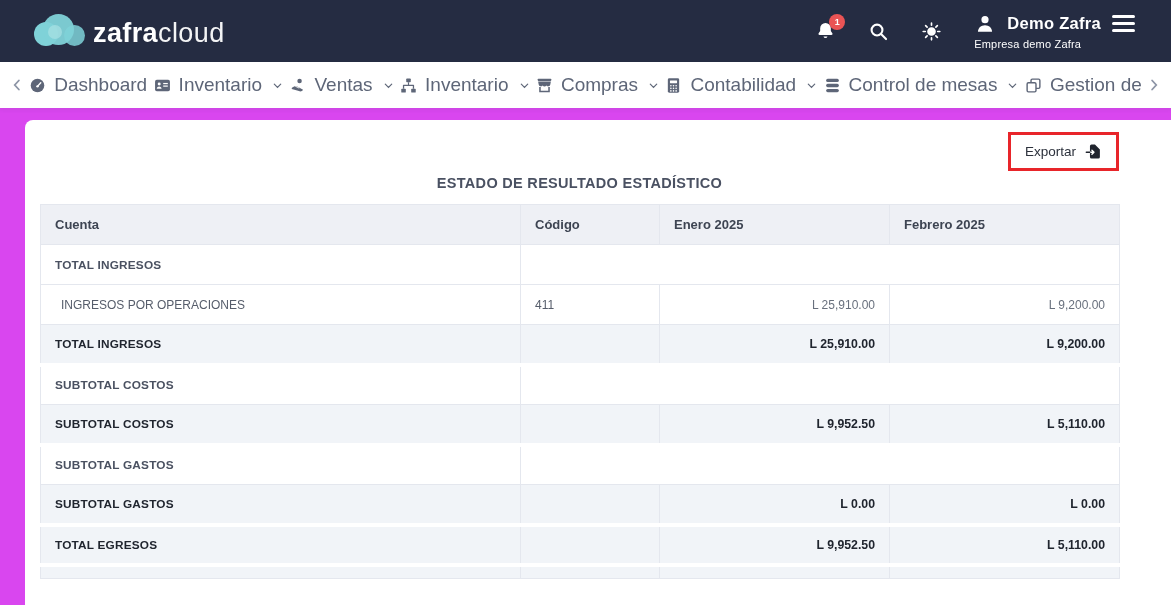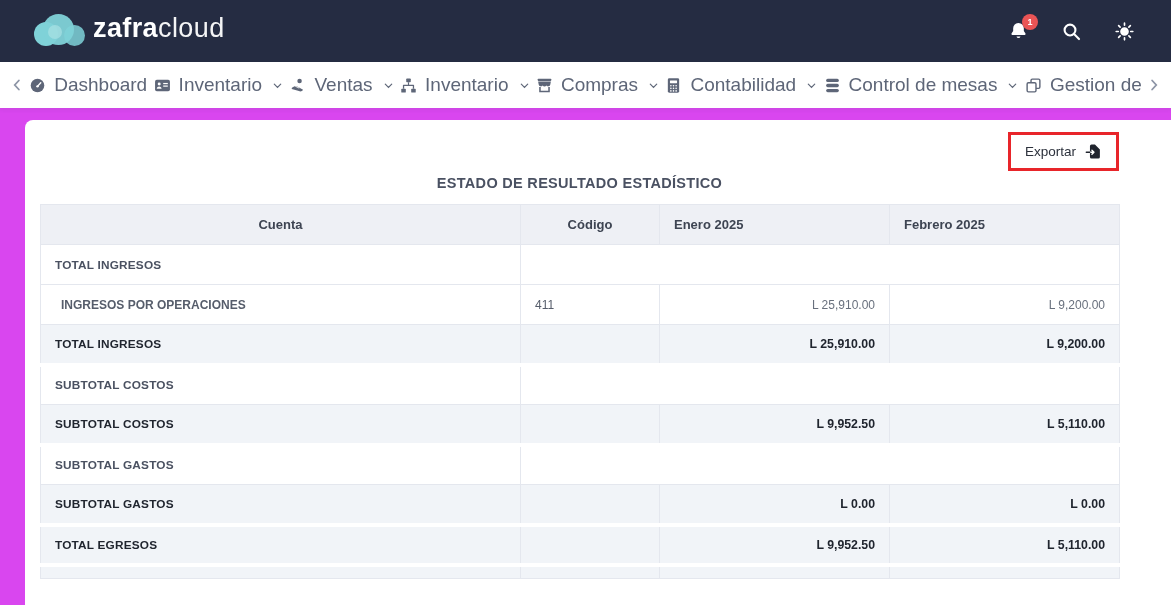--- a/index.html
+++ b/index.html
@@ -2,21 +2,21 @@
 <html><head>
 <meta charset="utf-8">
 <style>
   * { margin:0; padding:0; box-sizing:border-box; }
   html,body { width:1171px; height:605px; overflow:hidden; background:#f0f1f5;
     font-family:"Liberation Sans", sans-serif; }
 
   
   .topbar { height:62px; background:#252c42; display:flex; align-items:center;
     justify-content:space-between; padding:0 36px 0 34px; }
-  .brand { display:flex; align-items:flex-start; gap:7px; cursor:pointer; }
+  .brand { display:flex; align-items:flex-end; gap:7px; cursor:pointer; }
   .cloud { position:relative; width:52px; height:36px; }
   .cloud i { position:absolute; border-radius:50%; background:#7fd2d8; }
   .cloud .c1 { width:24px; height:24px; left:0; top:9px; }
   .cloud .c2 { width:31px; height:31px; left:9px; top:1px; opacity:.95; }
   .cloud .c3 { width:21px; height:21px; left:30px; top:12px; opacity:.85; }
   .cloud .c4 { width:14px; height:14px; left:14px; top:12px; background:#a9e1e4; opacity:.7; }
   .brand-text { font-size:27px; color:#fff; letter-spacing:.4px; }
   .brand-text .b { font-weight:700; }
   .brand-text .l { font-weight:300; opacity:.95; }
 
@@ -63,26 +63,26 @@
   .export-btn svg { width:17px; height:17px; }
 
   .report-title { text-align:center; font-weight:700; color:#4a5162; font-size:14.5px;
     letter-spacing:.3px; margin:3px 0 13px; }
 
   table { width:100%; border-collapse:collapse; table-layout:fixed; }
   col.w-cuenta { width:480px; } col.w-codigo { width:139px; }
   col.w-mes { width:230px; }
   th, td { border:1px solid #e4e7ee; height:40px; padding:0 14px; overflow:hidden; }
   thead th { background:#eef0f5; font-size:13px; font-weight:700; color:#3d4452;
-    text-align:center; }
+    text-align:left; }
   thead th.center { text-align:left; }
   td { font-size:12.5px; color:#5d6472; }
   td.num { text-align:right; color:#68707d; font-size:12px; }
   tr.section td.cuenta { font-weight:700; font-size:11.8px; color:#4a5161; letter-spacing:.2px; }
-  tr.detail td.cuenta { padding-left:20px; font-size:12px; color:#565d6b;font-weight:bold; }
+  tr.detail td.cuenta { padding-left:20px; font-size:12px; color:#565d6b; }
   tr.detail td.codigo { font-size:12px; color:#565d6b; }
   tr.total td { background:#f1f4f8; border-bottom:4px solid #fff; }
   tr.total td.cuenta { font-weight:700; font-size:11.8px; color:#20252f; letter-spacing:.2px; }
   tr.total td.num { font-weight:700; color:#20252f; font-size:12.3px; }
   tr.partial td { background:#f1f4f8; height:14px; }
 </style>
 </head>
 <body>
 
 <header class="topbar">
@@ -110,20 +110,35 @@
           <path d="M15.2 15.2 20.6 20.6"></path>
         </svg>
     </span>
     <span class="icon-btn">
       <svg viewBox="0 0 24 24" fill="none" stroke="#fff" stroke-width="1.9" stroke-linecap="round">
           <circle cx="12" cy="12" r="4" fill="#fff"></circle>
           <path d="M12 2.5v2.4M12 19.1v2.4M2.5 12h2.4M19.1 12h2.4M5.3 5.3l1.7 1.7M17 17l1.7 1.7M18.7 5.3 17 7M7 17l-1.7 1.7"></path>
         </svg>
     </span>
 
+    <div class="user">
+      <span class="uicon">
+        <svg viewBox="0 0 24 24">
+            <circle cx="12" cy="7.3" r="3.9" fill="#fff"></circle>
+            <path fill="#fff" d="M4.3 20.5c0-4.2 3.5-7.2 7.7-7.2s7.7 3 7.7 7.2z"></path>
+          </svg>
+      </span>
+      <span class="uname">Demo Zafra</span>
+      <span class="burger">
+          <i></i>
+          <i></i>
+          <i></i>
+        </span>
+      <span class="ucompany">Empresa demo Zafra</span>
+    </div>
   </div>
 </header>
 
 <nav class="navbar">
   <span class="nav-scroll">
     <svg viewBox="0 0 24 24" fill="none" stroke="currentColor" stroke-width="2.4" stroke-linecap="round">
         <path d="M14.5 6 9 12l5.5 6"></path>
       </svg>
   </span>
 

